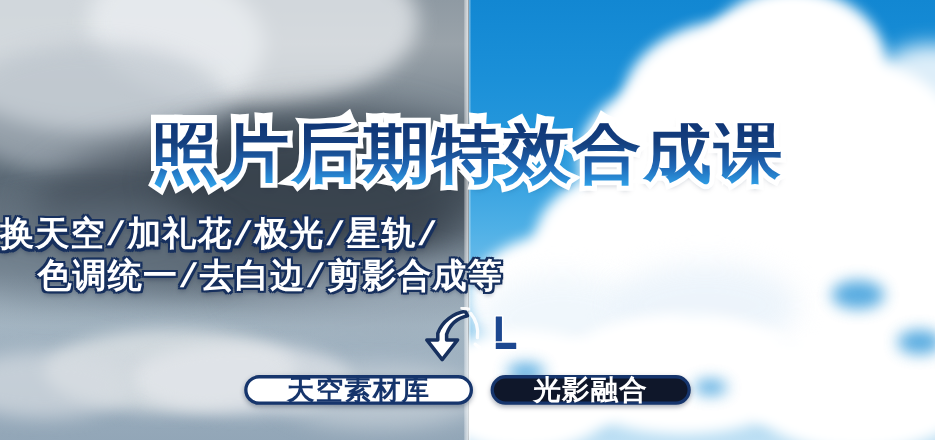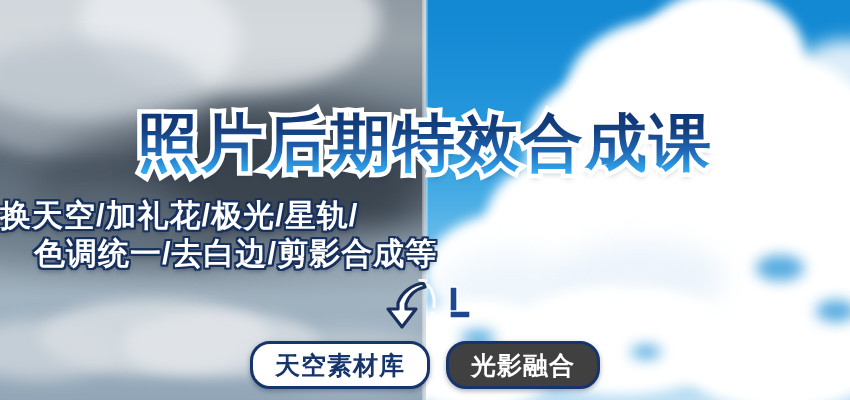--- a/index.html
+++ b/index.html
@@ -5,21 +5,21 @@
   html, body {
     margin: 0;
     padding: 0;
     background: #000;
   }
   #banner {
     position: relative;
     width: 850px;
     height: 400px;
     overflow: hidden;
-    font-family: Liberation Sans, sans-serif;
+    font-family: Liberation Mono, monospace;
     user-select: none;
   }
 
   
   .half {
     position: absolute;
     top: 0;
     height: 400px;
     overflow: hidden;
   }
@@ -216,40 +216,40 @@
   .pill-row {
     position: absolute;
     left: 0; right: 0;
     top: 341px;
     display: flex;
     align-items: center;
     justify-content: center;
     gap: 16px;
   }
   .pill {
-    height: 48px;
+    height: 27px;
     border-radius: 20px;
     display: flex;
     align-items: center;
     justify-content: center;
-    padding: 0 22px;
+    padding: 0 36px;
     font-size: 25px;
     font-weight: bold;
     letter-spacing: 1px;
     box-sizing: border-box;
     white-space: nowrap;
   }
   .pill-light {
     background: #ffffff;
     color: #16356c;
     border: 3px solid #16356c;
     box-shadow: 0 2px 5px rgba(8,25,55,.35);
   }
   .pill-dark {
-    background: #404040;
+    background: #0f172a;
     color: #ffffff;
     border: 3px solid #16356c;
     box-shadow: 0 2px 5px rgba(8,25,55,.35);
   }
 </style>
 </head>
 <body>
 
 <div id="banner">
 

